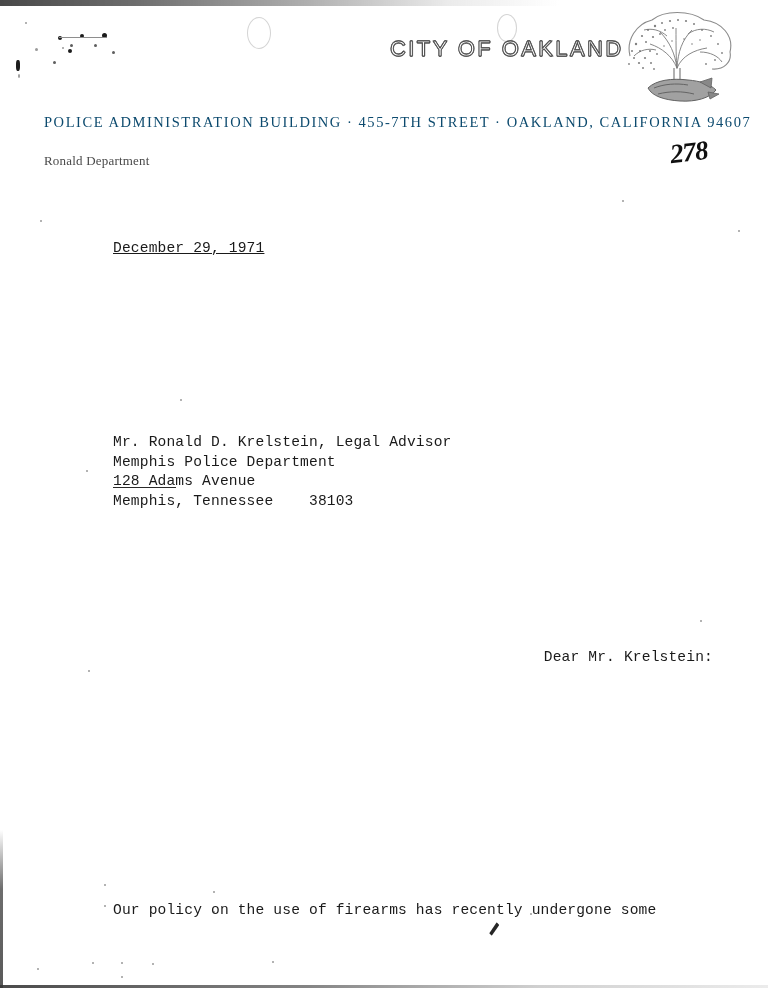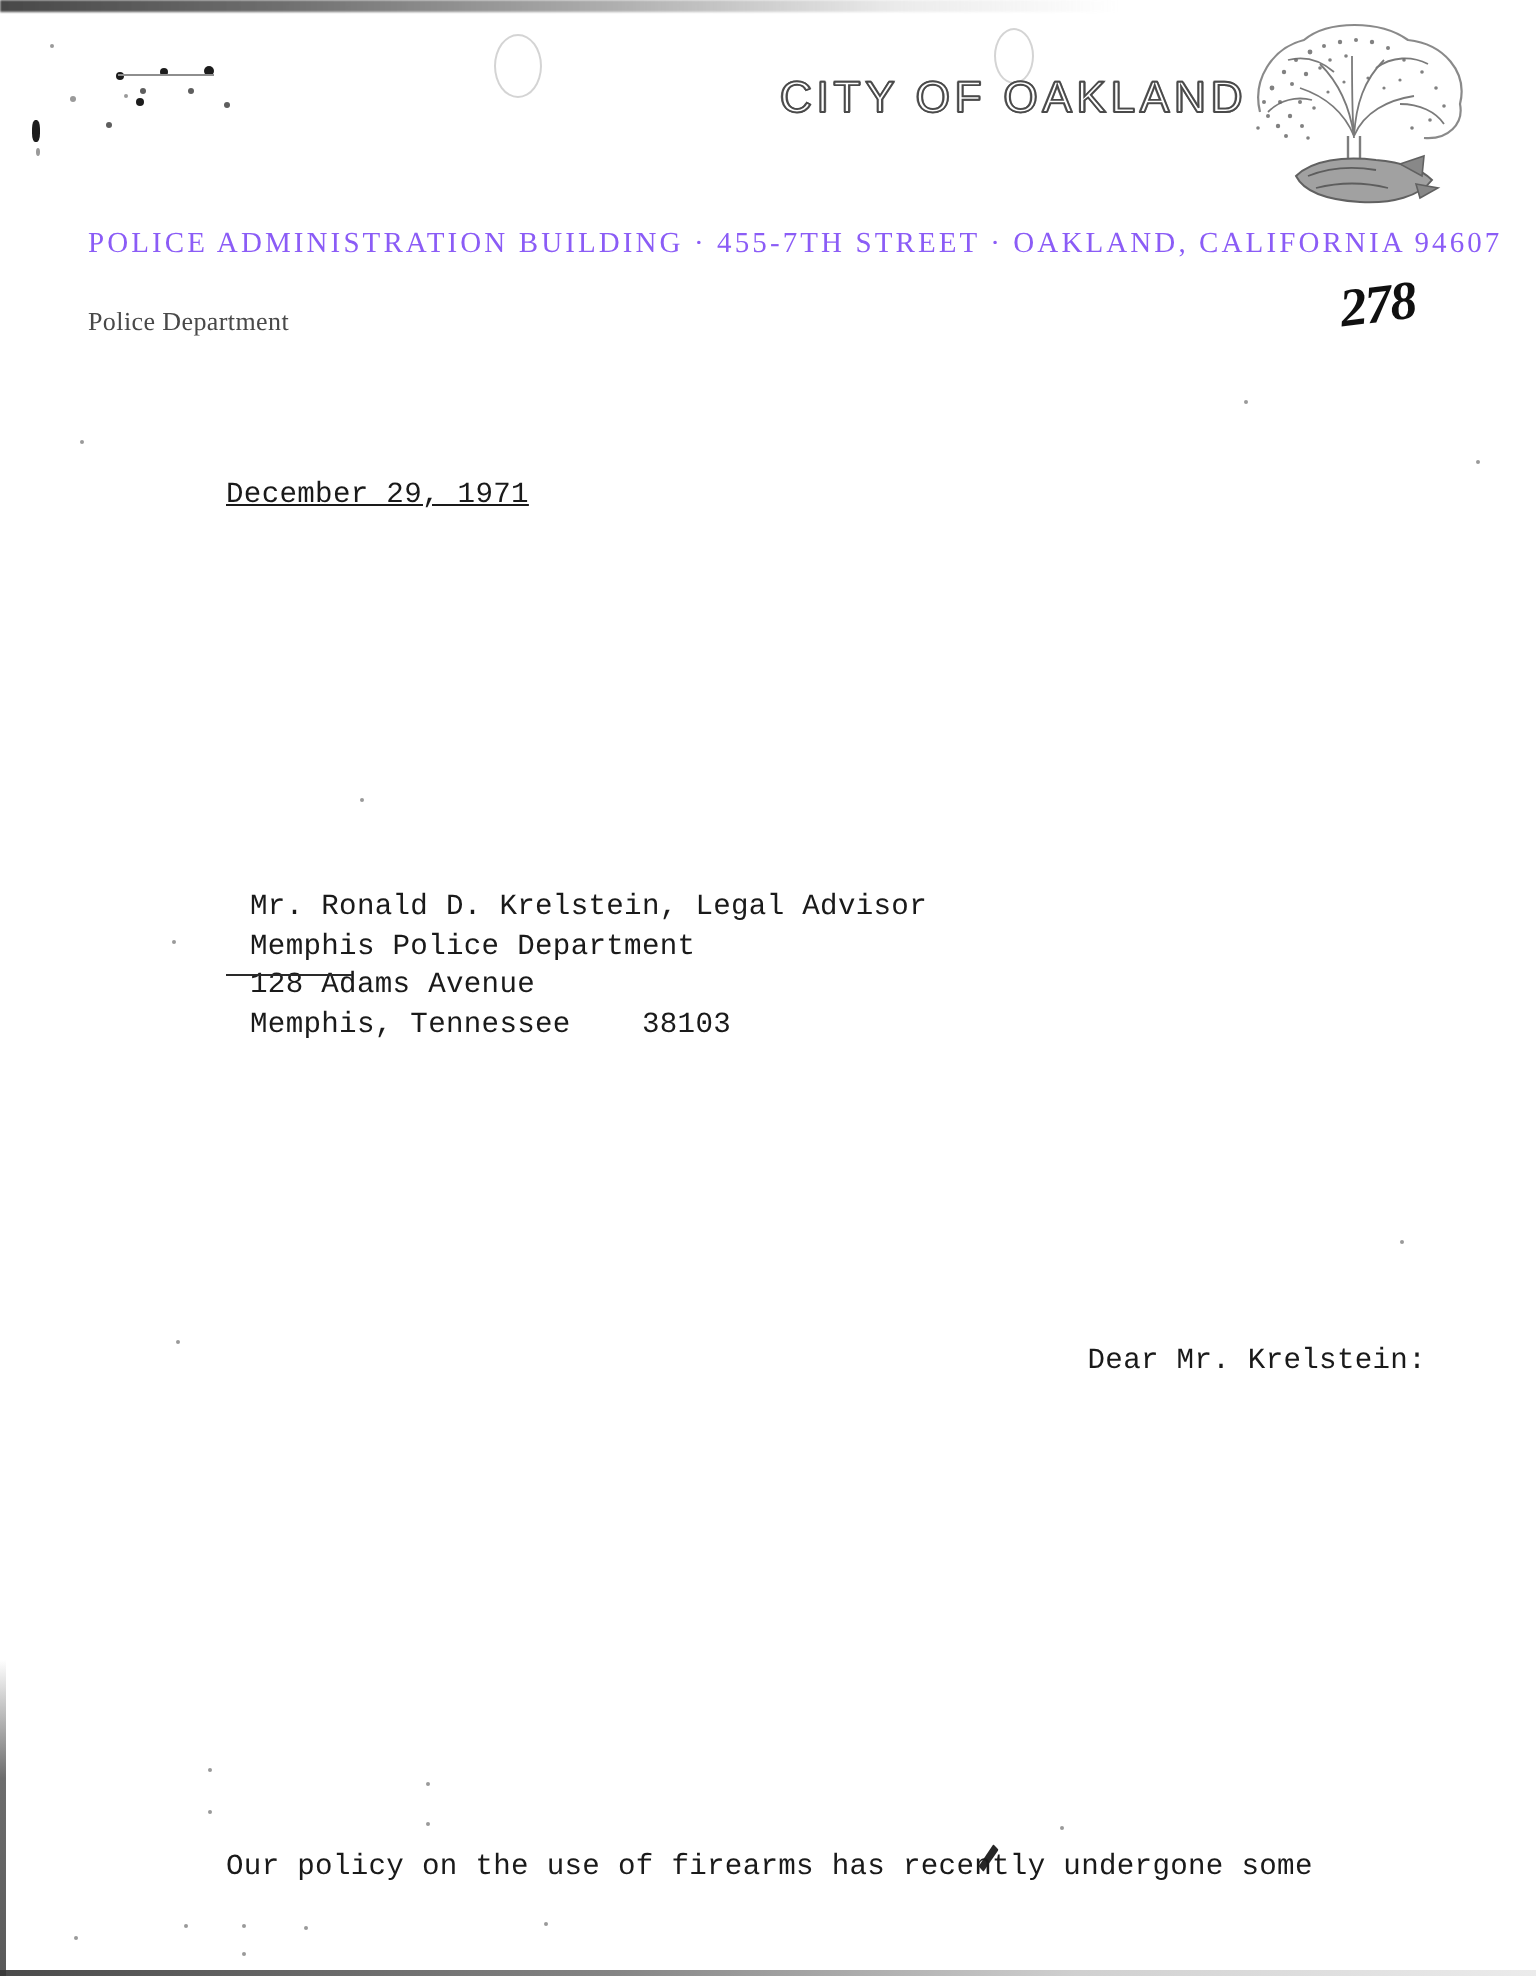--- a/index.html
+++ b/index.html
@@ -87,21 +87,21 @@
     opacity: 0.82;
   }
 
   .addr-line {
     position: absolute;
     left: 44px; top: 114px;
     width: 700px;
     font-family: "Liberation Serif", serif;
     font-size: 14.5px;
     letter-spacing: 1.55px;
-    color: #8b5cf6;
+    color: #0c4a6e;
     white-space: nowrap;
   }
 
   .dept-line {
     position: absolute;
     left: 44px; top: 153px;
     font-family: "Liberation Serif", serif;
     font-size: 13px;
     letter-spacing: 0.2px;
     color: #494949;
@@ -130,21 +130,21 @@
     line-height: 19.6px;
     color: #1a1a1a;
     letter-spacing: 0.15px;
     white-space: pre-wrap;
   }
   .body .blk { margin: 0; }
   .gap-lg  { height: 57px; }
   .gap-sm  { height: 19px; }
 
   .date-line { margin: 0; text-decoration: underline; }
-  .addr-blk  { margin: 12px; }
+  .addr-blk  { margin: 0; }
   .salutation{ margin: 0; text-align: right; }
   
   .stray-rule {
     position: absolute;
     left: 113px;
     top: 487px;
     width: 63px;
     height: 1.2px;
     background: #2a2a2a;
   }
@@ -270,21 +270,21 @@
       <path d="M36 82 C44 74 60 72 76 74 C88 75 98 78 104 84 C98 92 84 96 68 95 C52 94 40 90 36 82 Z" fill="#8d8d8d" stroke="#3f3f3f" stroke-width="1"></path>
       <path d="M42 82 C52 78 64 77 76 79" fill="none" stroke="#3a3a3a" stroke-width="0.9"></path>
       <path d="M46 88 C58 85 70 85 82 88" fill="none" stroke="#3a3a3a" stroke-width="0.9"></path>
       <path d="M88 76 L100 72 L99 82 Z" fill="#6f6f6f" stroke="#3f3f3f" stroke-width="0.8"></path>
       <path d="M96 86 L107 88 L98 93 Z" fill="#6f6f6f" stroke="#3f3f3f" stroke-width="0.8"></path>
     </g>
   </svg>
 
   <div class="addr-line">POLICE ADMINISTRATION BUILDING  ·  455-7TH STREET  ·  OAKLAND, CALIFORNIA 94607</div>
 
-  <div class="dept-line">Police Department</div>
+  <div class="dept-line">Ronald Department</div>
 
   <div class="stamp-number">278</div>
 
   <div class="body">
 
     <div class="date-line">December 29, 1971</div>
 
     <div class="gap-lg"></div>
 
     <div class="addr-blk"><span>Mr. Ronald D. Krelstein, Legal Advisor</span>

